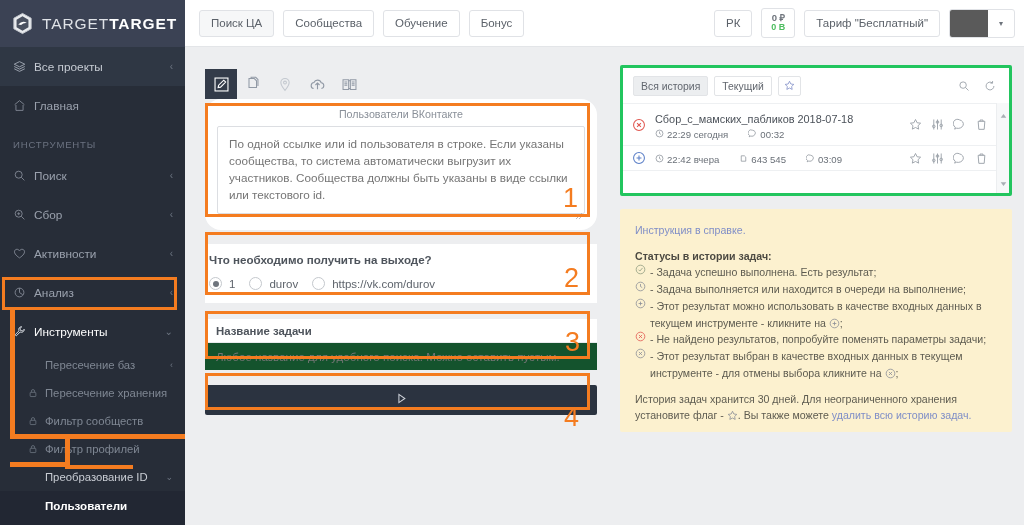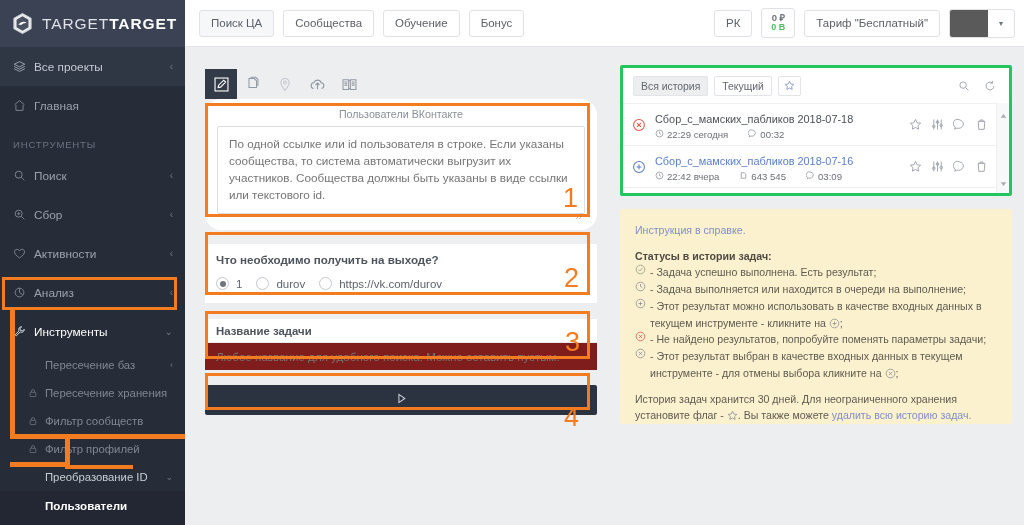--- a/index.html
+++ b/index.html
@@ -108,42 +108,42 @@
     width: 100%; height: 88px; border: 1px solid #dcdee2; border-radius: 2px;
     padding: 9px 11px; color: #a3a8b0; font-size: 11.7px; line-height: 1.45;
     background: #fff; resize: none; font-family: "Liberation Sans", sans-serif;
     outline: none;
   }
   .ta-resize {
     position: absolute; right: 14px; bottom: 15px;
     width: 9px; height: 9px; pointer-events: none;
   }
 
-  .box2 { margin-top: 14px; padding: 9px 13px 13px 11px; }
+  .box2 { margin-top: 14px; padding: 9px 13px 13px 4px; }
   .box2-q { color: #4e545c; font-size: 11.6px; font-weight: bold; }
   .radios { display: flex; align-items: center; gap: 14px; margin-top: 11px; }
   .radio { display: flex; align-items: center; gap: 7px; cursor: pointer; }
   .rc {
     width: 13px; height: 13px; border-radius: 50%; border: 1px solid #c4c8cd;
     background: #fff; position: relative; flex: 0 0 13px;
   }
   .rc.on::after {
     content: ""; position: absolute; left: 2.5px; top: 2.5px;
     width: 6px; height: 6px; border-radius: 50%; background: #6f757d;
   }
   .radio .rl { color: #5e646c; font-size: 11.5px; }
 
   .box3 { margin-top: 16px; }
   .box3-label {
     color: #4e545c; font-size: 11.4px; font-weight: bold;
     padding: 6px 11px 5px 11px; background: #fff;
   }
   .ti {
     width: 100%; height: 28px; border: none; border-top: 1px solid #e8eaed;
-    padding: 12px 11px; font-size: 11.6px; color: #a3a8b0; background: #7f1d1d;
+    padding: 12px 11px; font-size: 11.6px; color: #a3a8b0; background: #14532d;
     font-family: "Liberation Sans", sans-serif; outline: none;
   }
   .submit {
     margin-top: 15px; height: 30px; background: #2b3340; border-radius: 2px;
     display: flex; align-items: center; justify-content: center; cursor: pointer;
   }
 
   
   .col-right { width: 392px; flex: 0 0 392px; }
   .hist-panel {
@@ -178,21 +178,21 @@
   .hr-acts { display: flex; align-items: center; gap: 9px; }
   .hr-acts .a { cursor: pointer; display: flex; align-items: center; }
   .scrollbar {
     width: 13px; flex: 0 0 13px; background: #f7f8f9; border-left: 1px solid #eceef0;
     display: flex; flex-direction: column; justify-content: space-between;
     align-items: center; padding: 2px 0; cursor: pointer;
   }
 
   .tip {
     margin-top: 13px; background: #fcf1cf; border-radius: 2px;
-    padding: 13px 15px 0 15px; color: #5d5b50; font-size: 10.6px; line-height: 1.58;
+    padding: 13px 15px 8px 15px; color: #5d5b50; font-size: 10.6px; line-height: 1.58;
   }
   .tip a, .tip .lnk { color: #7f8ec7; }
   .tip .b { font-weight: bold; color: #4c4a42; }
   .tip .row { display: flex; align-items: flex-start; gap: 4px; }
   .tip .gap { height: 9px; }
   .ii { display: inline-flex; vertical-align: -2px; }
 
   
   .ann { position: absolute; border: 3px solid #f47c20; pointer-events: none; }
   .ann-bar { position: absolute; background: #f47c20; pointer-events: none; }
@@ -550,21 +550,20 @@
               </div>
 
               <div class="hist-row">
                 <span class="hr-status">
                   <svg width="14" height="14" viewBox="0 0 16 16" fill="none" stroke="#5b7fc7" stroke-width="1.2">
                       <circle cx="8" cy="8" r="6.2"></circle>
                       <path d="M5.2 8 H10.8 M8 5.2 V10.8"></path>
                     </svg>
                 </span>
                 <span class="hr-main">
-                  <span class="hr-title link">Сбор_с_мамских_пабликов 2018-07-16</span>
                   <span class="hr-meta">
                     <span class="m">
                       <span><svg width="9" height="9" viewBox="0 0 12 12" fill="none" stroke="#8b919a" stroke-width="1">
                             <circle cx="6" cy="6" r="4.6"></circle>
                             <path d="M6 3.4 V6 L7.9 7.2"></path>
                           </svg></span>
                       <span>22:42 вчера</span>
                     </span>
                     <span class="m">
                       <span><svg width="9" height="9" viewBox="0 0 12 12" fill="none" stroke="#8b919a" stroke-width="1">

